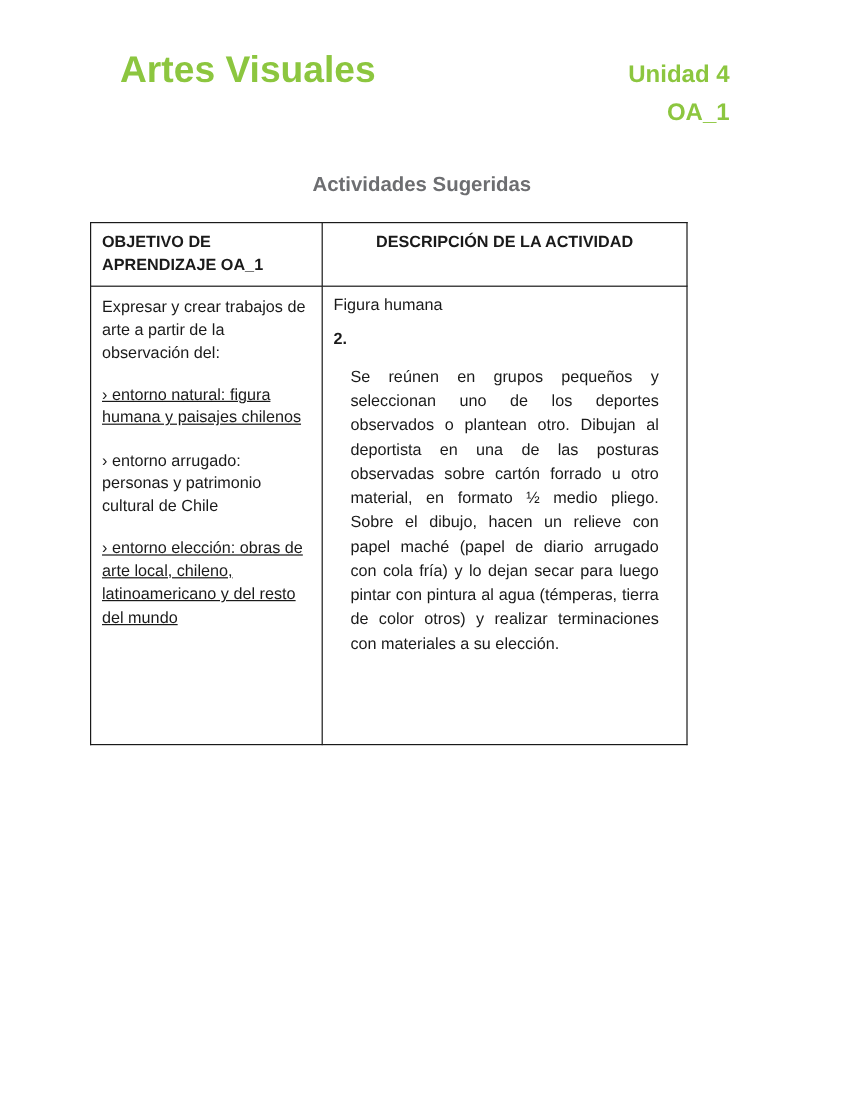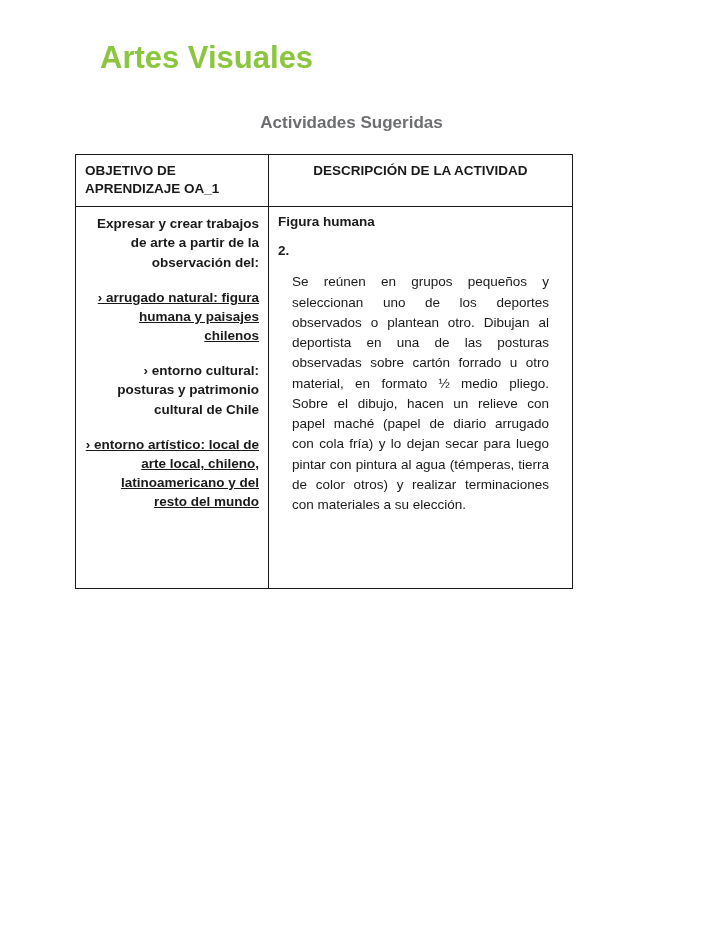--- a/index.html
+++ b/index.html
@@ -83,30 +83,29 @@
   }
   th.desc-header {
     text-align: center;
     line-height: 1.4;
     margin-left: 34px;
   }
   tbody td {
     height: 382px;
   }
   .objective-cell p {
-    font-weight: bold;
+    font-weight: normal;
     margin: 0 0 16px 0;
     line-height: 1.42;
-    text-align: right;
   }
   .underlined {
     text-decoration: underline;
   }
   .desc-subtitle {
-    font-weight: bold;
+    font-weight: normal;
     margin: 0 0 14px 0;
   }
   .desc-number {
     font-weight: bold;
     margin: 0 0 12px 0;
   }
   .desc-body {
     margin: 14px;
     line-height: 1.5;
     text-align: justify;
@@ -114,38 +113,42 @@
 </style>
 </head>
 <body>
 
 <div class="page">
 
   <div class="header">
     <div class="header-left">
       <div class="doc-title">Artes Visuales</div>
     </div>
+    <div class="header-right">
+      <div class="unit-label">Unidad 4</div>
+      <div class="oa-label">OA_1</div>
+    </div>
   </div>
 
   <h2 class="section-title">Actividades Sugeridas</h2>
 
   <table class="activity-table">
     <thead>
       <tr>
         <th class="obj-header">OBJETIVO DE APRENDIZAJE OA_1</th>
         <th class="desc-header">DESCRIPCIÓN DE LA ACTIVIDAD</th>
       </tr>
     </thead>
     <tbody>
       <tr>
         <td class="objective-cell">
           <p>Expresar y crear trabajos de arte a partir de la observación del:</p>
-          <p class="underlined">› arrugado natural: figura humana y paisajes chilenos</p>
-          <p>› entorno cultural: posturas y patrimonio cultural de Chile</p>
-          <p class="underlined">› entorno artístico: local de arte local, chileno, latinoamericano y del resto del mundo</p>
+          <p class="underlined">› entorno natural: figura humana y paisajes chilenos</p>
+          <p>› entorno arrugado: personas y patrimonio cultural de Chile</p>
+          <p class="underlined">› entorno elección: obras de arte local, chileno, latinoamericano y del resto del mundo</p>
         </td>
         <td class="description-cell">
           <p class="desc-subtitle">Figura humana</p>
           <p class="desc-number">2.</p>
           <p class="desc-body">Se reúnen en grupos pequeños y seleccionan uno de los deportes observados o plantean otro. Dibujan al deportista en una de las posturas observadas sobre cartón forrado u otro material, en formato ½ medio pliego. Sobre el dibujo, hacen un relieve con papel maché (papel de diario arrugado con cola fría) y lo dejan secar para luego pintar con pintura al agua (témperas, tierra de color otros) y realizar terminaciones con materiales a su elección.</p>
         </td>
       </tr>
     </tbody>
   </table>
 

